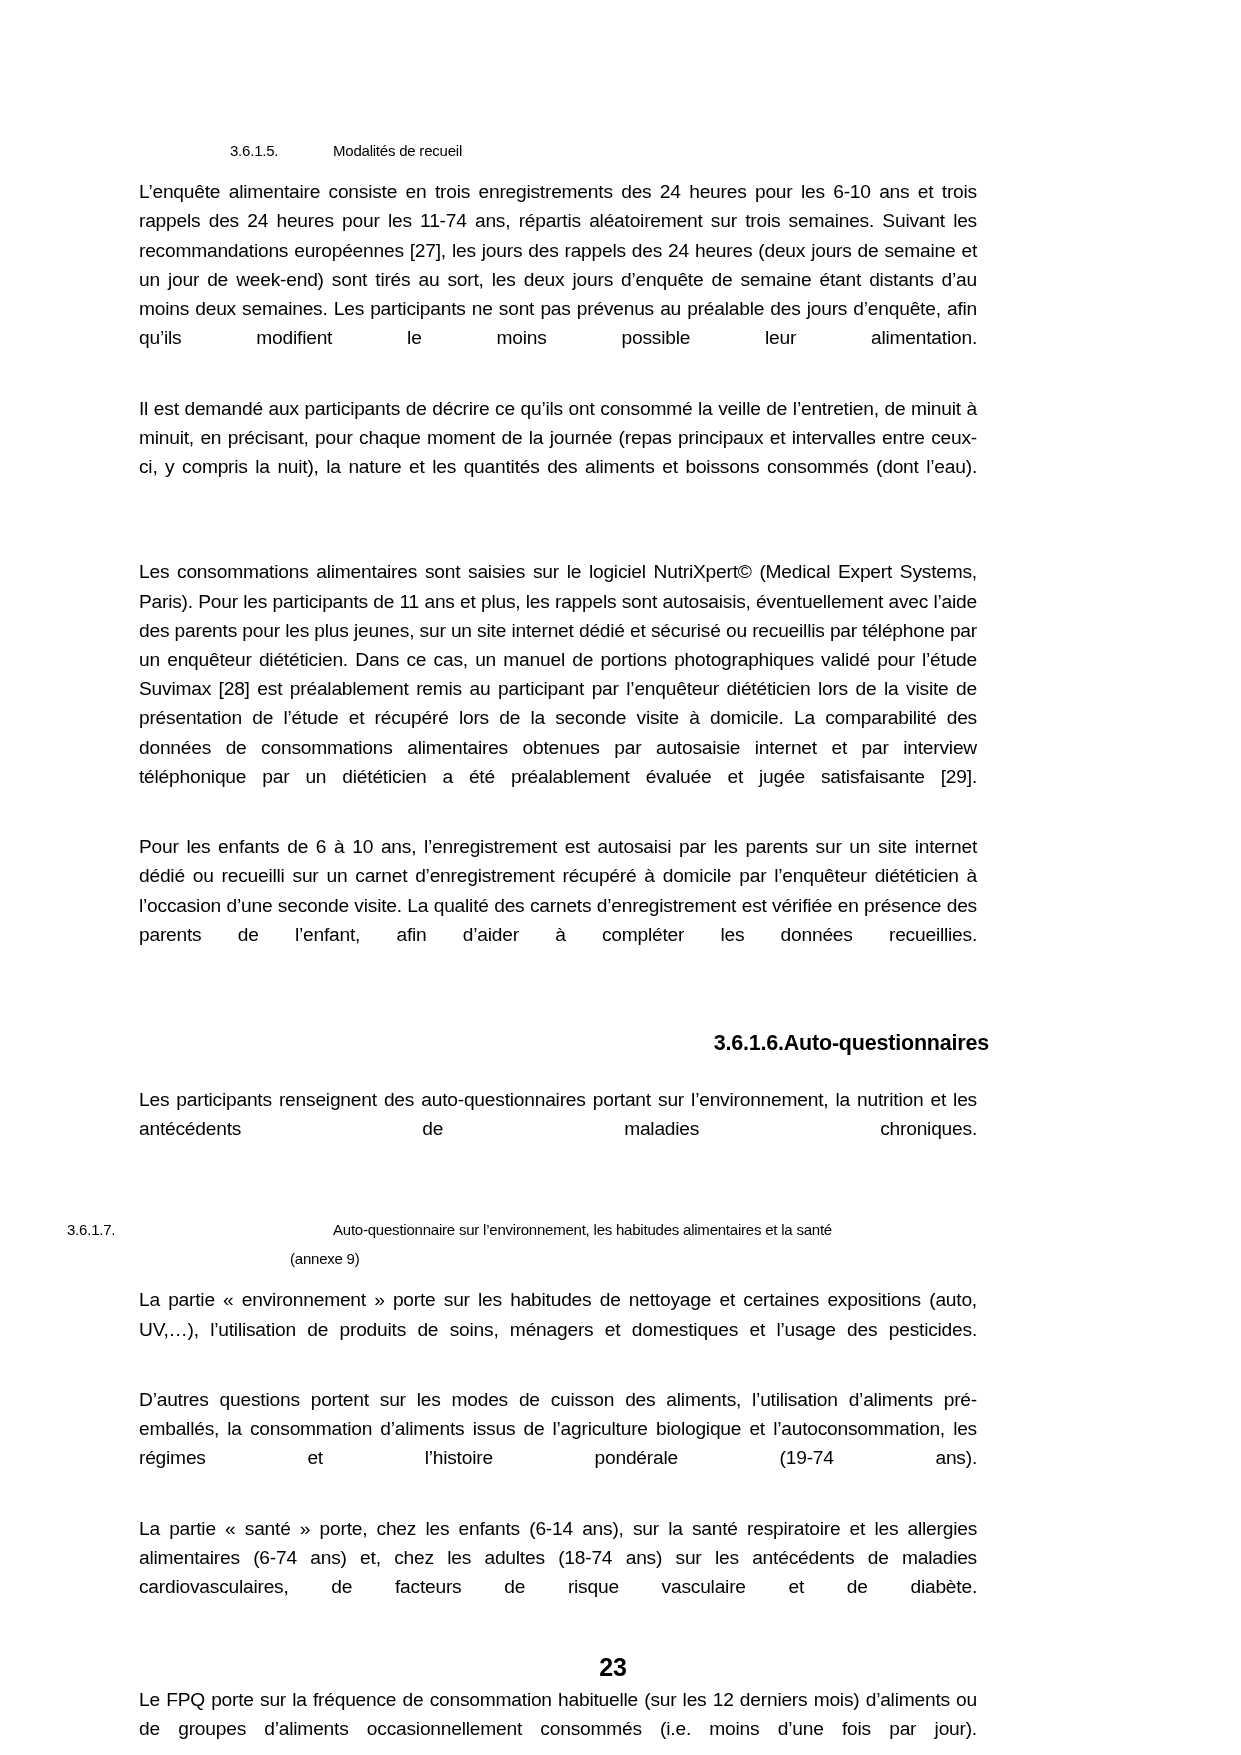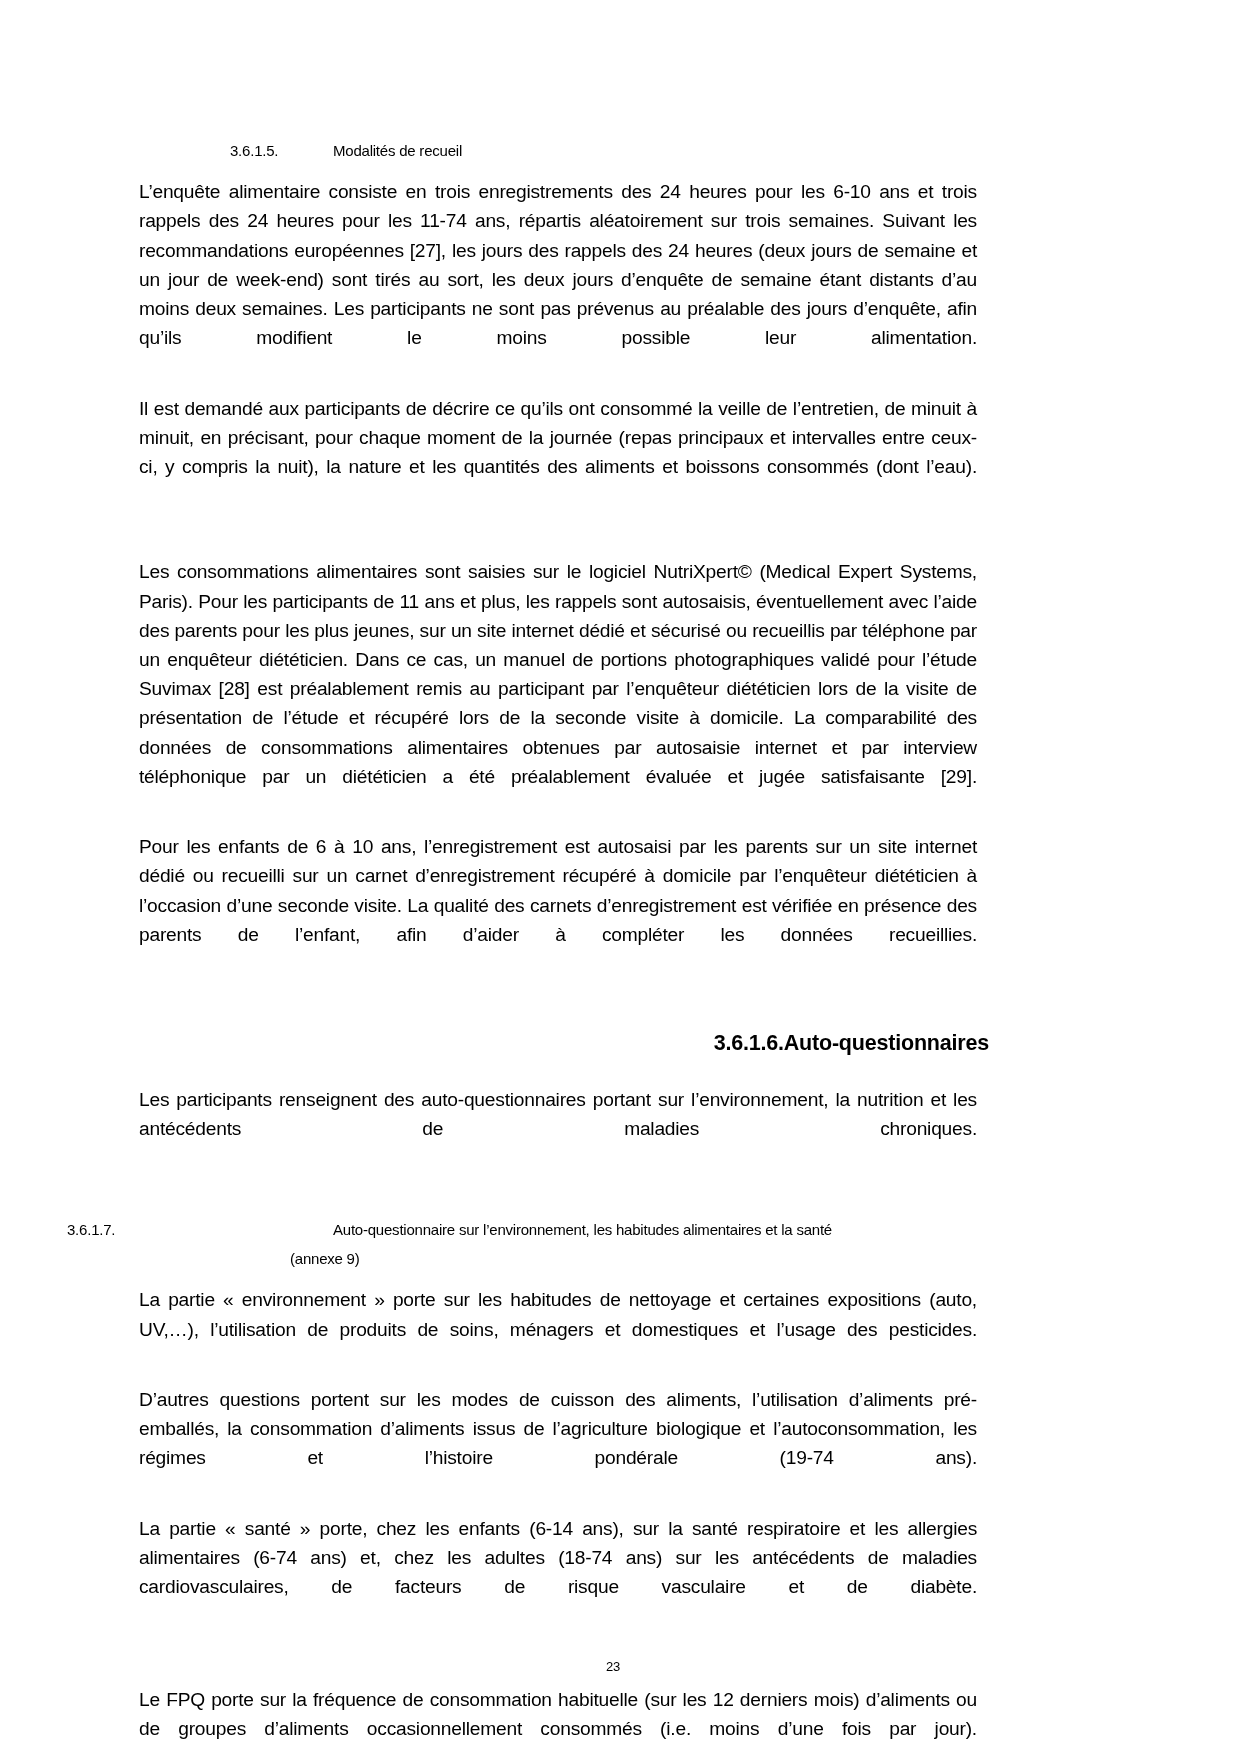--- a/index.html
+++ b/index.html
@@ -80,23 +80,24 @@
   .gap-md { height: 23px; }
   .gap-lg { height: 30px; }
   .gap-xl { height: 38px; }
 
   #pagenum {
     position: absolute;
     left: 0;
     right: 15px;
     top: 1655px;
     text-align: center;
-    font-size: 13px;
+    font-size: 25px;
     line-height: 24px;
     letter-spacing: -0.2px;
+    font-weight: bold;
   }
 </style>
 </head>
 <body>
 
 <div id="page">
   <div id="content">
 
     <div class="heading left">
       <span class="num">3.6.1.5.</span><span>Modalités de recueil</span>

